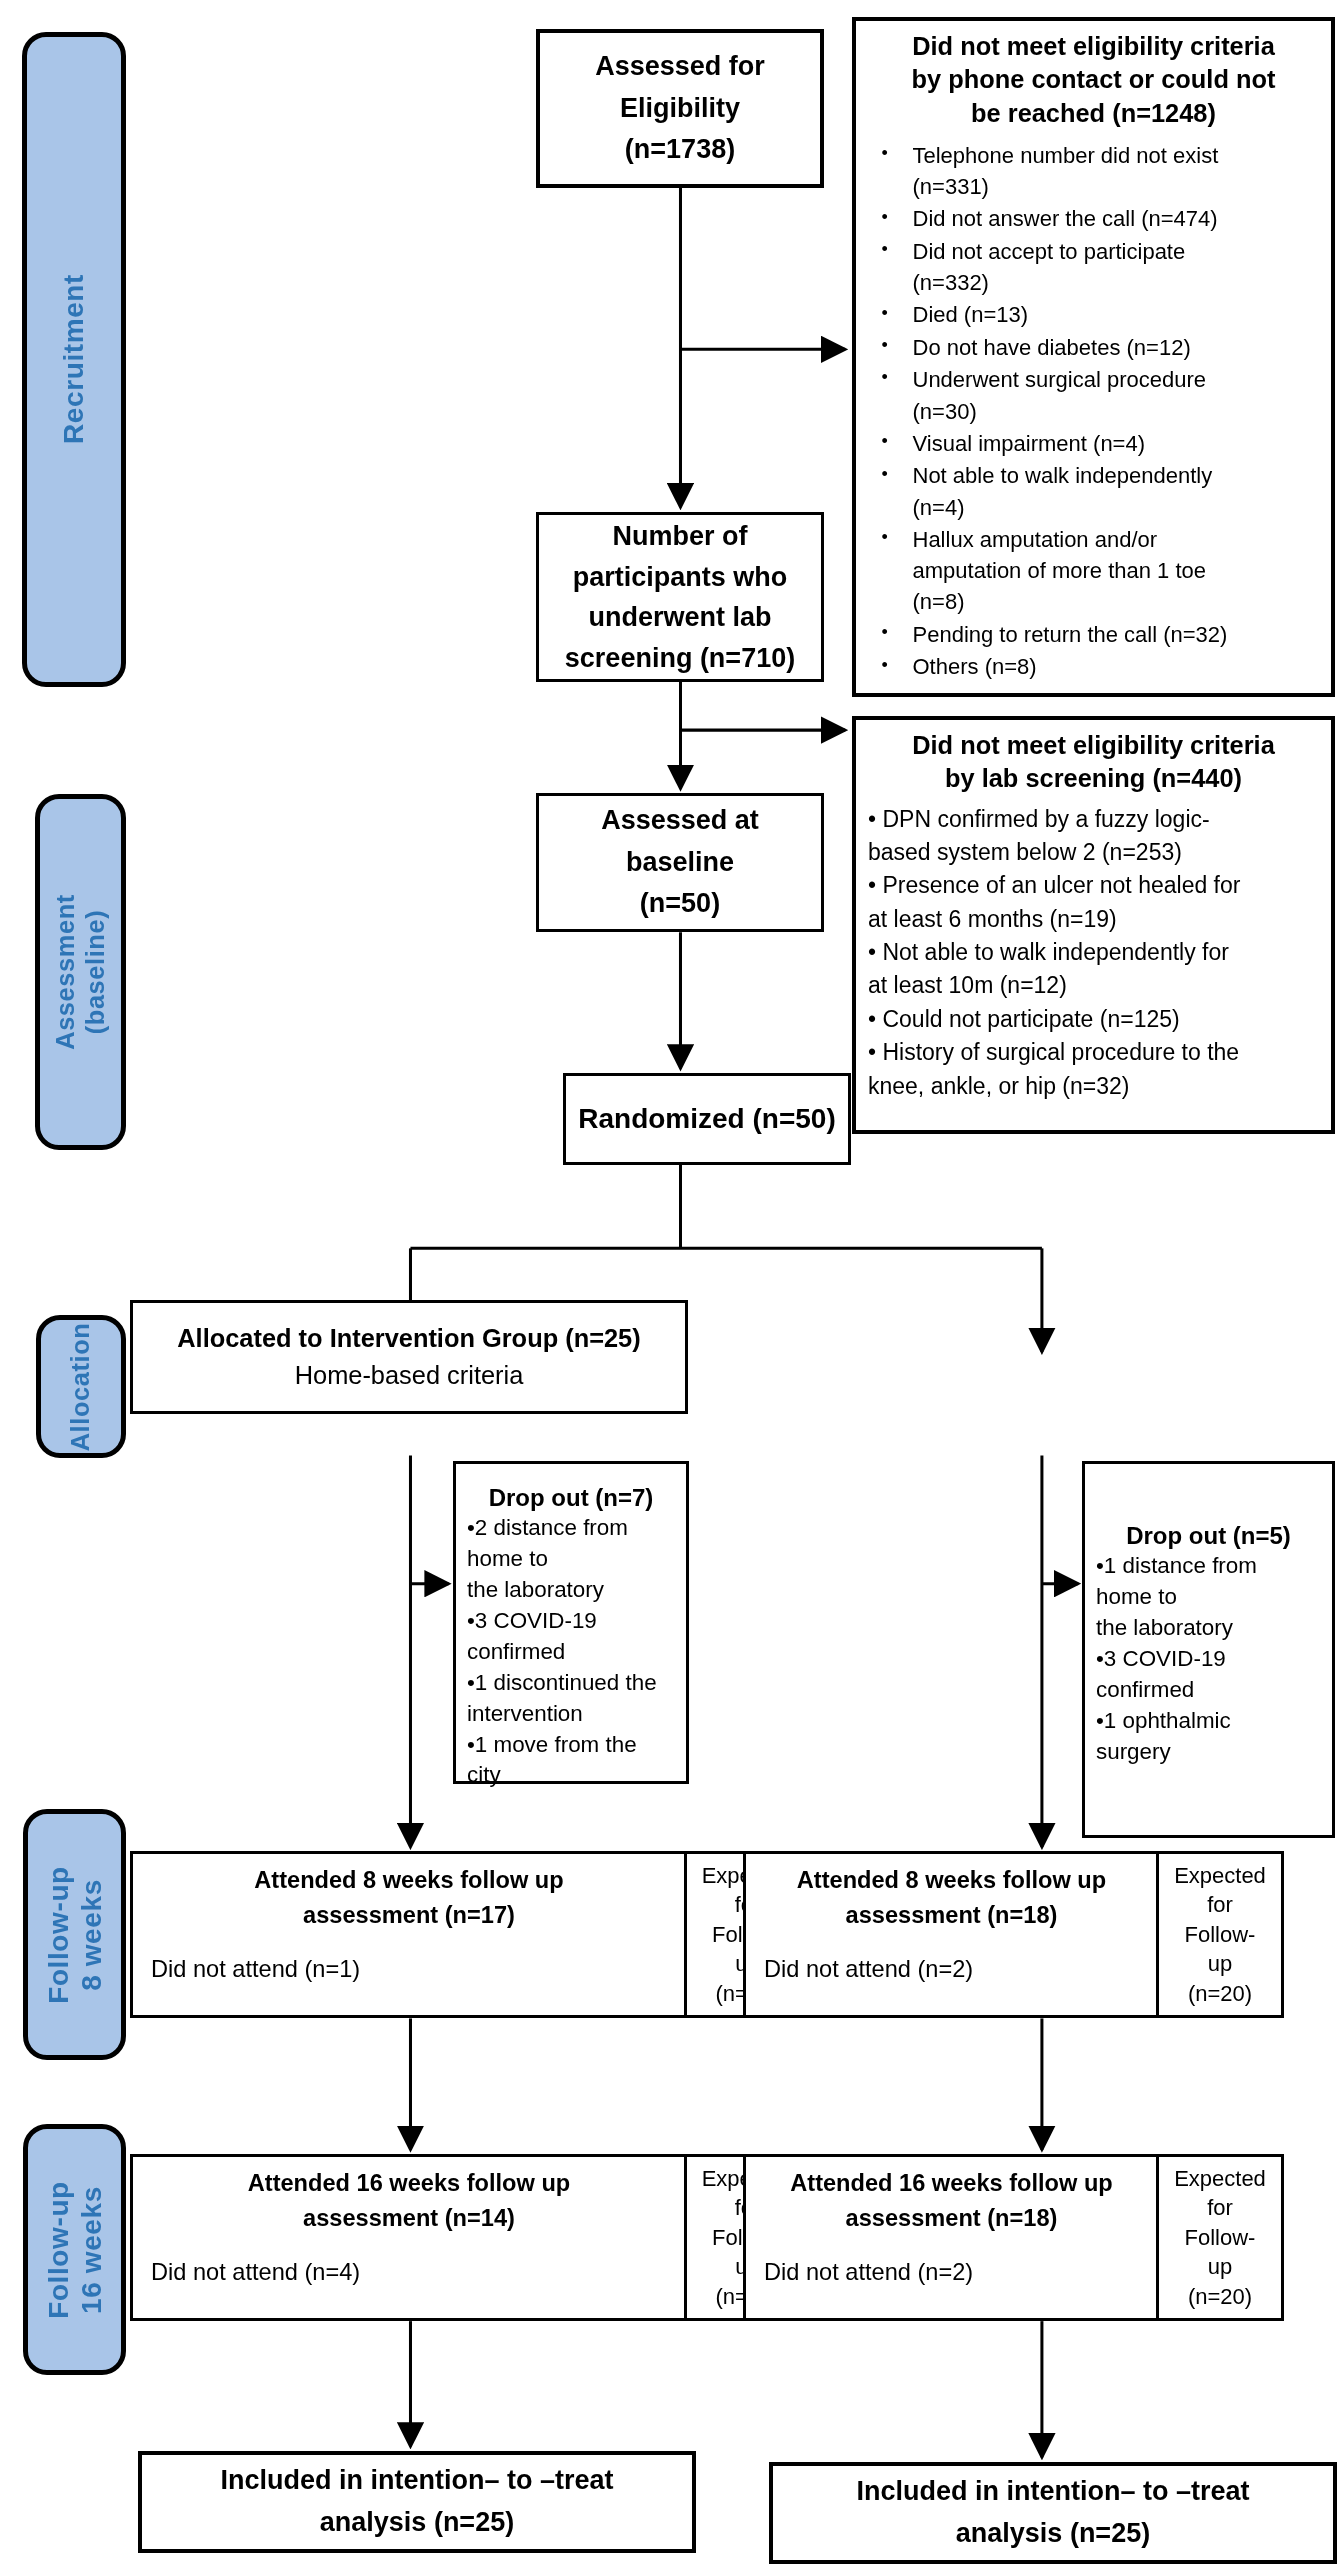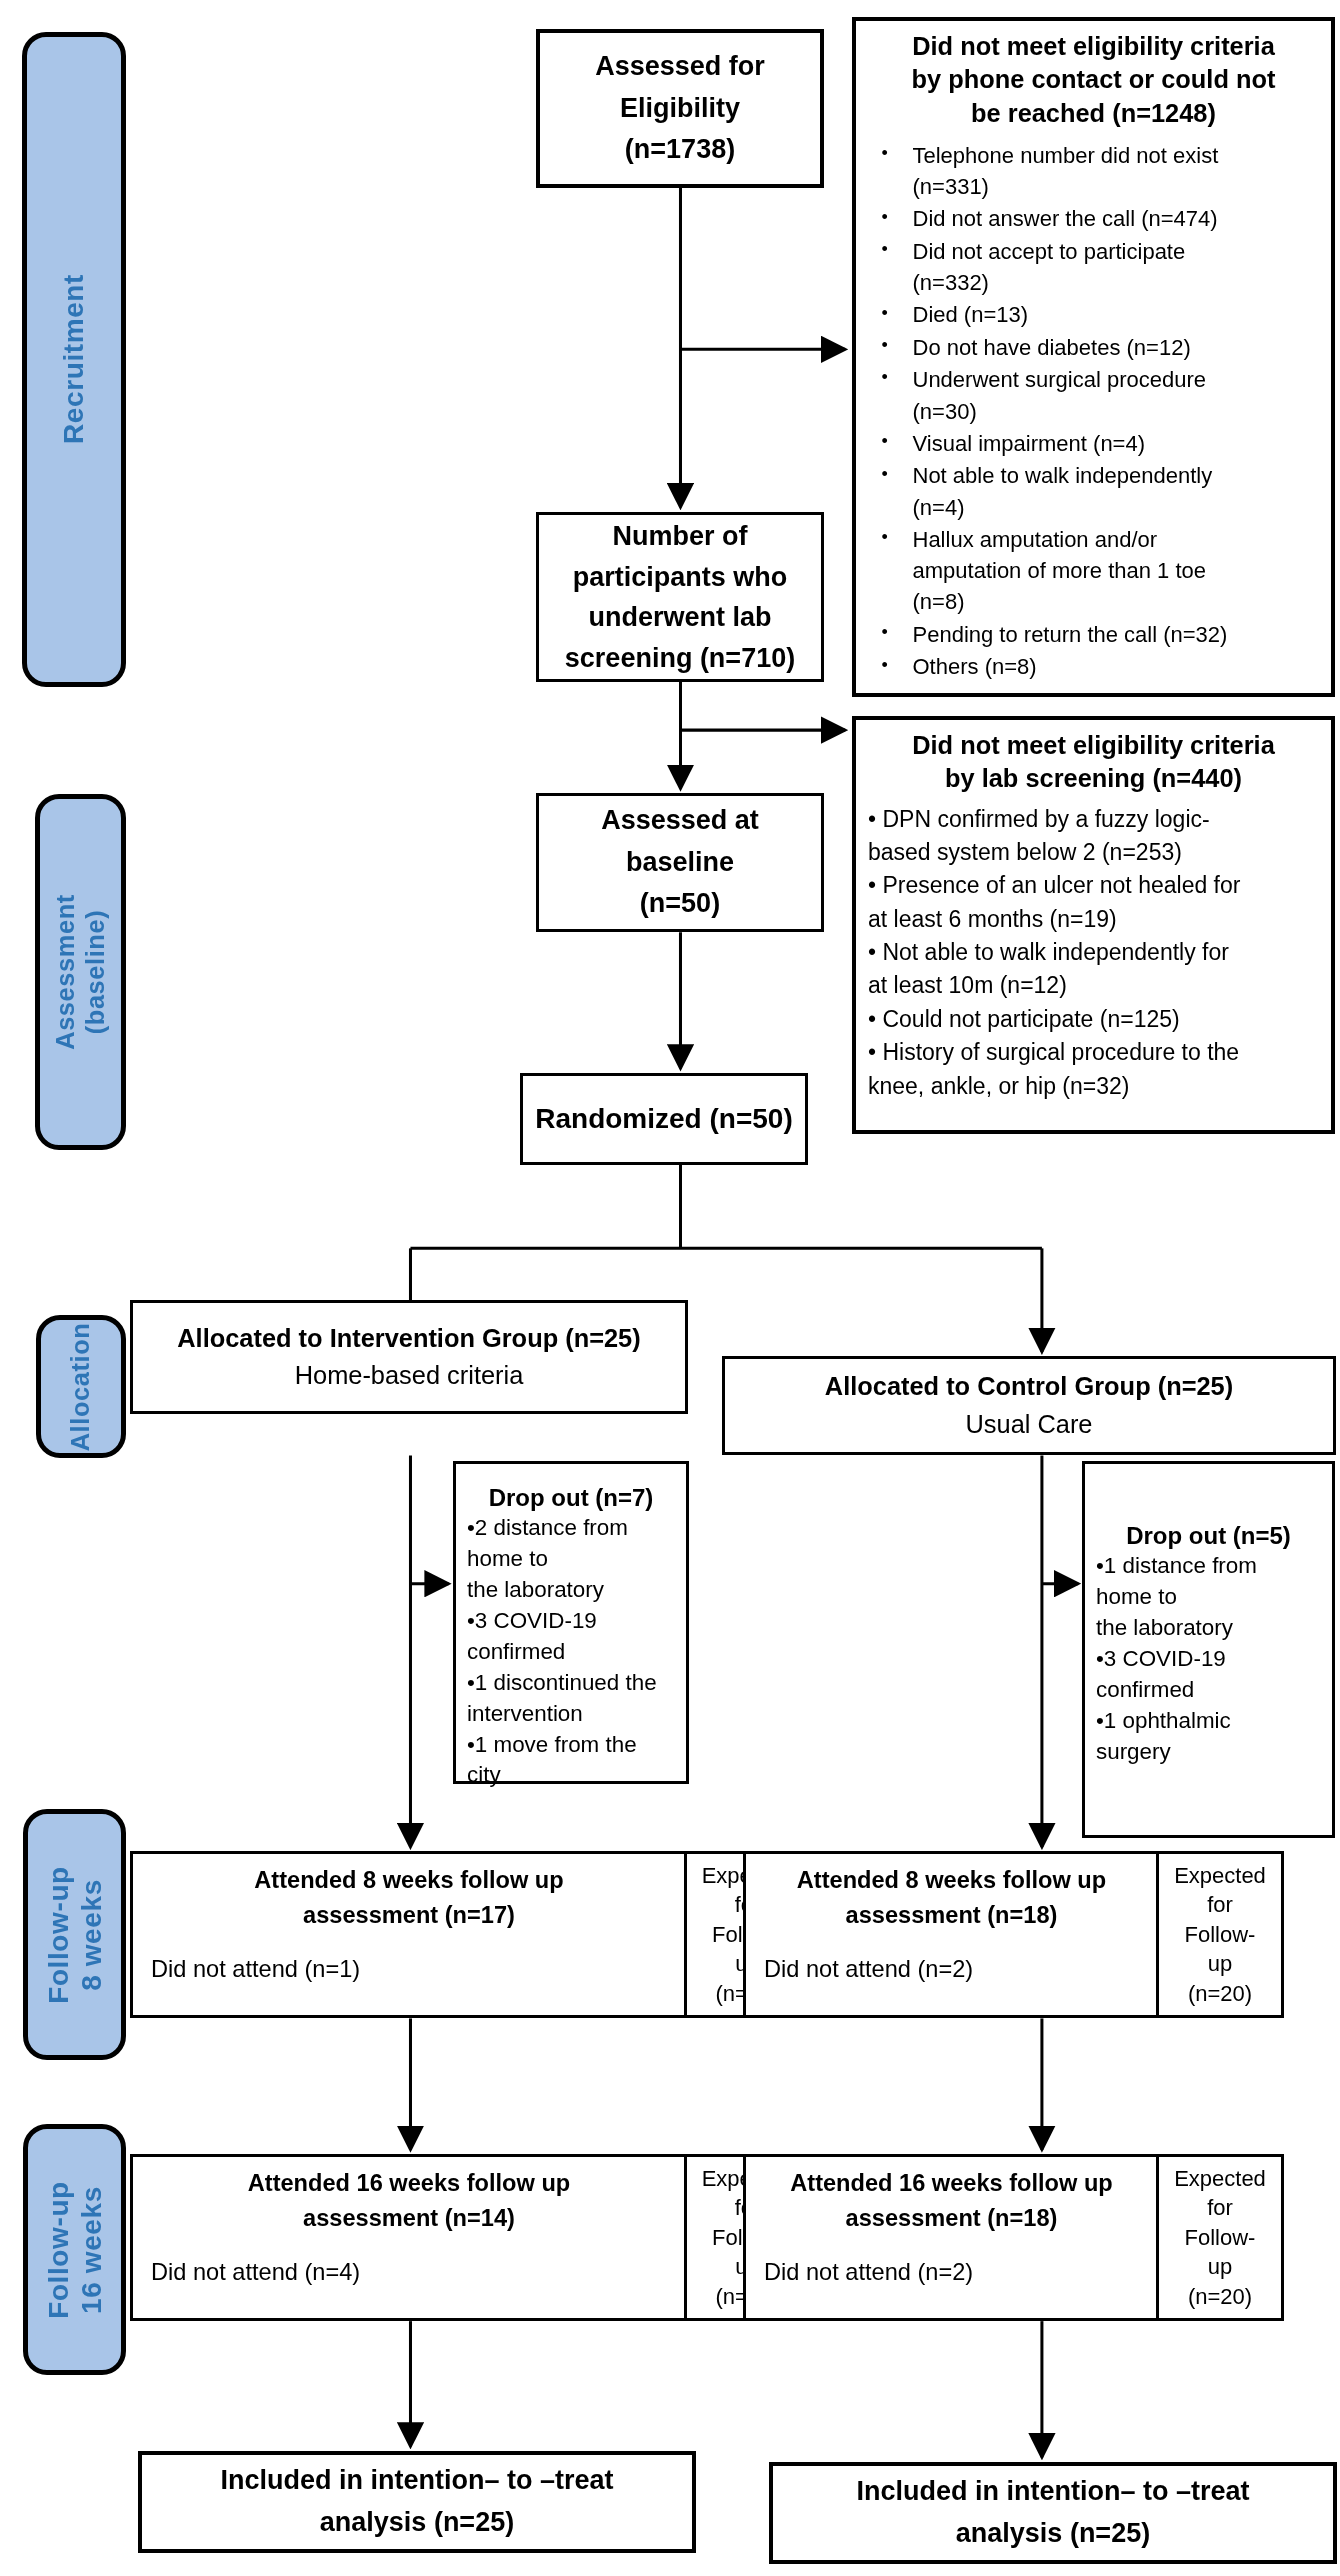--- a/index.html
+++ b/index.html
@@ -135,21 +135,21 @@
 
   <div class="fbox center-bold" style="left:536px;top:512px;width:288px;height:170px;font-size:27px;line-height:1.5;">Number of
 participants who
 underwent lab
 screening (n=710)</div>
 
   <div class="fbox center-bold" style="left:536px;top:793px;width:288px;height:139px;font-size:27px;line-height:1.55;">Assessed at
 baseline
 (n=50)</div>
 
-  <div class="fbox center-bold" style="left:520px;top:1073px;width:288px;height:92px;font-size:28px;">Randomized (n=50)</div>
+  <div class="fbox center-bold" style="left:563px;top:1073px;width:288px;height:92px;font-size:28px;">Randomized (n=50)</div>
 
   <div class="fbox" style="left:852px;top:17px;width:483px;height:680px;border-width:4.2px;">
     <div class="excl-title">Did not meet eligibility criteria
 by phone contact or could not
 be reached (n=1248)</div>
     <div class="dot-list">
         <div class="dot-item">Telephone number did not exist
 (n=331)</div>
         <div class="dot-item">Did not answer the call (n=474)</div>
         <div class="dot-item">Did not accept to participate
@@ -182,24 +182,20 @@
         <div class="inline-item">• Could not participate (n=125)</div>
         <div class="inline-item">• History of surgical procedure to the
 knee, ankle, or hip (n=32)</div>
       </div>
   </div>
 
   <div class="fbox alloc-box" style="left:130px;top:1300px;width:558px;height:114px;">
     <div class="alloc-line1">Allocated to Intervention Group (n=25)</div>
     <div class="alloc-line2">Home-based criteria</div>
   </div>
-  <div class="fbox alloc-box" style="left:722px;top:1356px;width:614px;height:99px;">
-    <div class="alloc-line1">Allocated to Control Group (n=25)</div>
-    <div class="alloc-line2">Usual Care</div>
-  </div>
 
   <div class="fbox" style="left:453px;top:1461px;width:236px;height:323px;">
     <div class="dropout-title">Drop out (n=7)</div>
     <div class="dropout-list">
         <div class="inline-item">•2 distance from
 home to
 the laboratory</div>
         <div class="inline-item">•3 COVID-19
 confirmed</div>
         <div class="inline-item">•1 discontinued the

